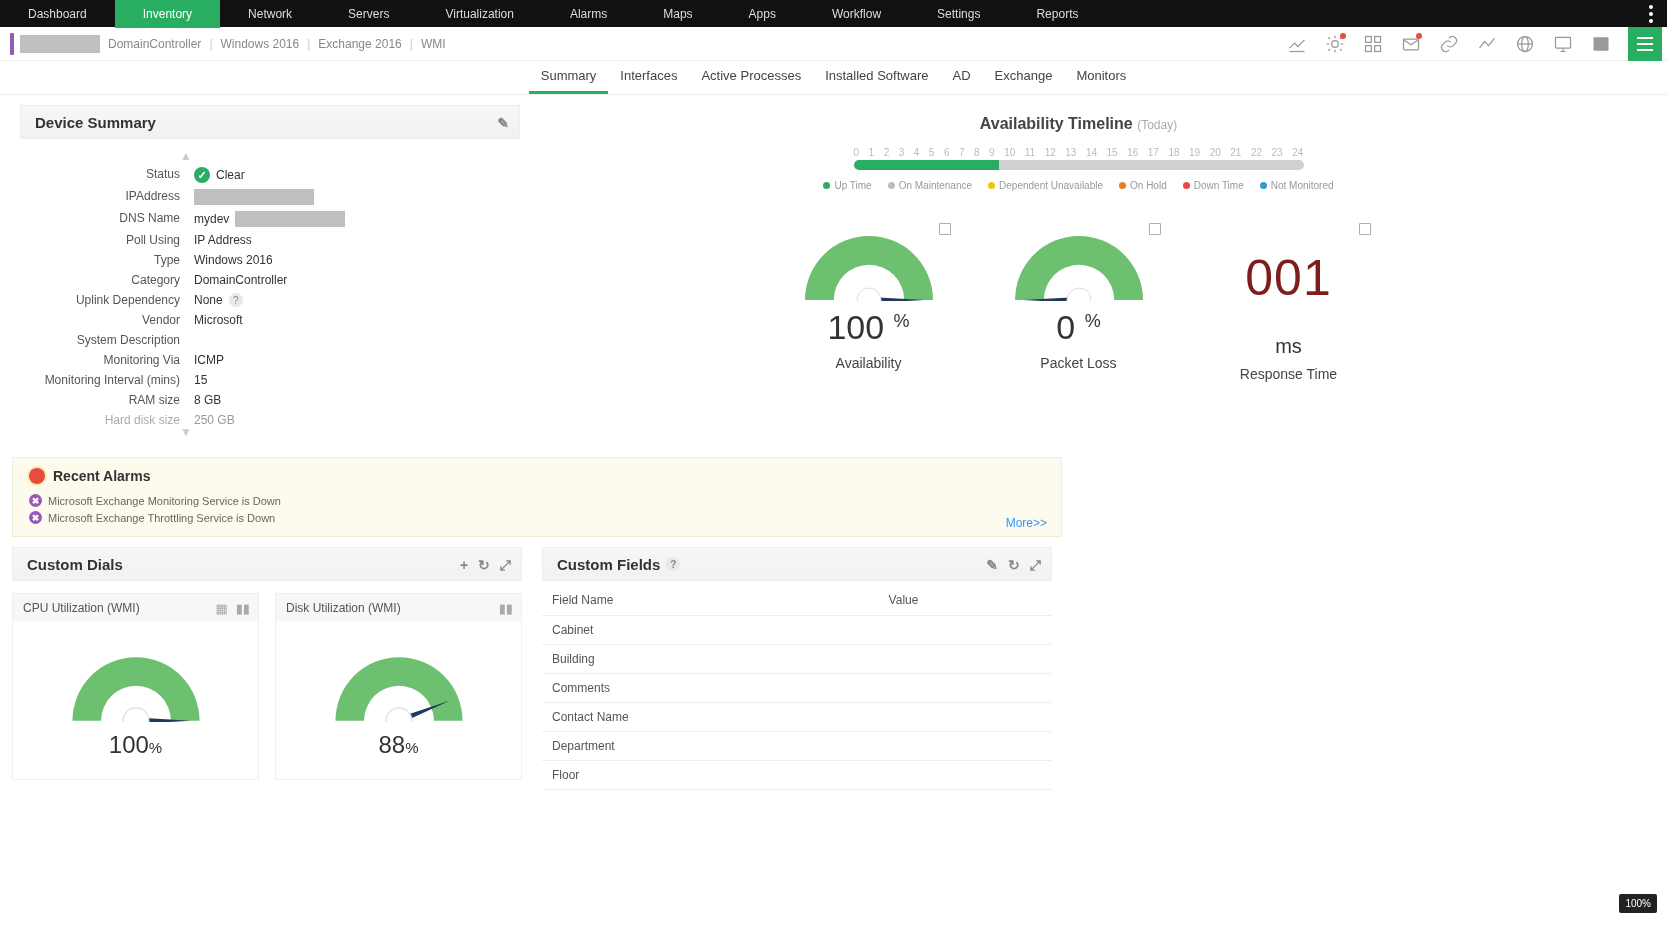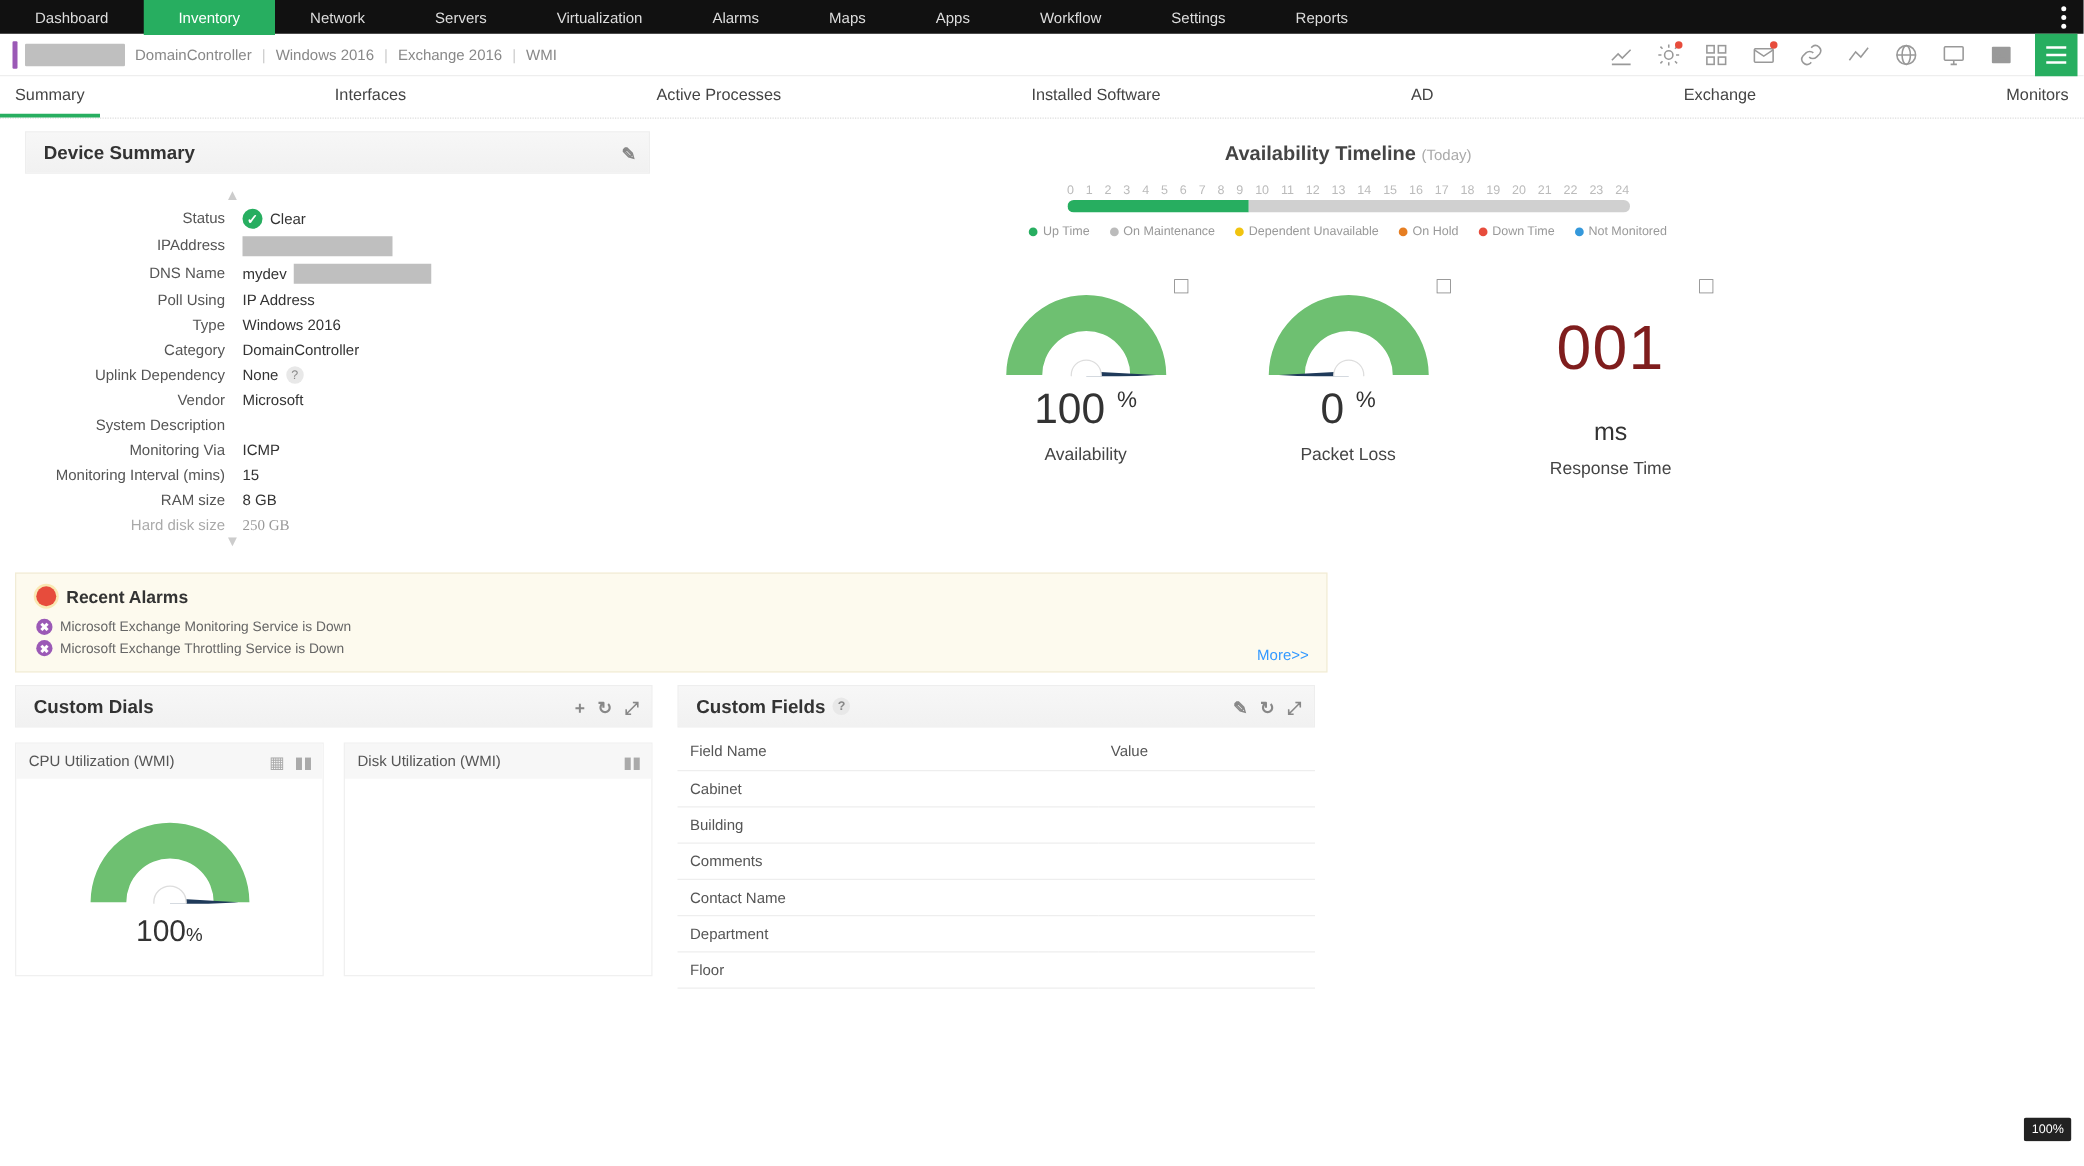--- a/index.html
+++ b/index.html
@@ -15,21 +15,21 @@
   .subhdr .crumb{display:flex;align-items:center;gap:8px;font-size:12px;color:#888}
   .subhdr .redbox{width:80px;height:18px;background:#bfbfbf;border-radius:1px}
   .subhdr .sep{color:#ccc}
   .subhdr .right{position:absolute;right:5px;top:0;height:34px;display:flex;align-items:center;gap:16px}
   .subhdr .ico{width:22px;height:22px;color:#888;display:flex;align-items:center;justify-content:center;cursor:pointer;position:relative}
   .subhdr .ico svg{width:20px;height:20px;stroke:#999;fill:none;stroke-width:1.5}
   .subhdr .ico .dot{position:absolute;top:0;right:0;width:6px;height:6px;border-radius:50%;background:#e74c3c}
   .subhdr .right .hamburger{background:#27ae60;width:34px;height:34px;display:flex;flex-direction:column;justify-content:center;align-items:center;gap:4px}
   .subhdr .right .hamburger span{width:16px;height:2px;background:#fff}
   
-  .tabsrow{height:34px;display:flex;justify-content:space-between;align-items:flex-end;border-bottom:1px dotted #ddd}
+  .tabsrow{height:34px;display:flex;justify-content:center;align-items:flex-end;border-bottom:1px dotted #ddd}
   .tabsrow .t{padding:8px 12px;font-size:13px;color:#444;cursor:pointer;border-bottom:3px solid transparent}
   .tabsrow .t.active{border-bottom-color:#27ae60;font-weight:500}
   
   .panel-title{background:linear-gradient(#f7f7f7,#f1f1f1);border:1px solid #eee;height:34px;display:flex;align-items:center;padding:0 14px;font-weight:700;font-size:15px;position:relative}
   .panel-title .icons{position:absolute;right:10px;top:0;height:34px;display:flex;align-items:center;gap:10px}
   .panel-title .icons span{color:#888;cursor:pointer;font-size:14px}
   .content{display:flex;gap:20px;padding:10px}
   
   .ds{flex:0 0 490px;margin-left:10px}
   .ds .title{margin-bottom:8px}
@@ -239,21 +239,21 @@
         <div class="val">Microsoft</div>
         <div class="lbl">System Description</div>
         <div class="val"></div>
         <div class="lbl">Monitoring Via</div>
         <div class="val">ICMP</div>
         <div class="lbl">Monitoring Interval (mins)</div>
         <div class="val">15</div>
         <div class="lbl">RAM size</div>
         <div class="val">8 GB</div>
         <div class="lbl" style="opacity: 0.5;">Hard disk size</div>
-        <div class="val" style="opacity: 0.5; font-family: Liberation Serif, serif;">250 GB</div>
+        <div class="val" style="opacity: 0.5;">250 GB</div>
         <span class="ds-arrow-down">▼</span>
       </div>
   </div>
 
   <div class="avail">
     <div class="avail-title">
       <span>Availability Timeline</span>
       <span class="sub">(Today)</span>
     </div>
     <div class="timeline">
@@ -385,20 +385,25 @@
               <circle cx="65" cy="72" r="12" fill="#fff" stroke="#ddd"></circle>
             </svg><div class="val">100<span class="unit">%</span></div></div>
         </div>
         <div class="dial-card">
           <div class="hdr">
             <span>Disk Utilization (WMI)</span>
             <div class="icns">
               <span>▮▮</span>
             </div>
           </div>
+          <div class="body"><svg class="gsvg" viewBox="0 0 130 72">
+              <path d="M 6 72 A 59 59 0 0 1 124 72 L 97.45 72 A 32.45 32.45 0 0 0 32.55 72 Z" fill="#6ec071"></path>
+              <polygon points="65,69 65,75 112.41860078030082,53.22564781308142" fill="#1f3a5a"></polygon>
+              <circle cx="65" cy="72" r="12" fill="#fff" stroke="#ddd"></circle>
+            </svg><div class="val">88<span class="unit">%</span></div></div>
         </div>
       </div>
   </div>
   <div class="col" style="flex:0 0 510px">
     <div class="panel-title">
       <span>Custom Fields</span>
       <span class="q" style="margin-left:6px">?</span>
       <div class="icons" id="cficons">
           <span>✎</span>
           <span>↻</span>

